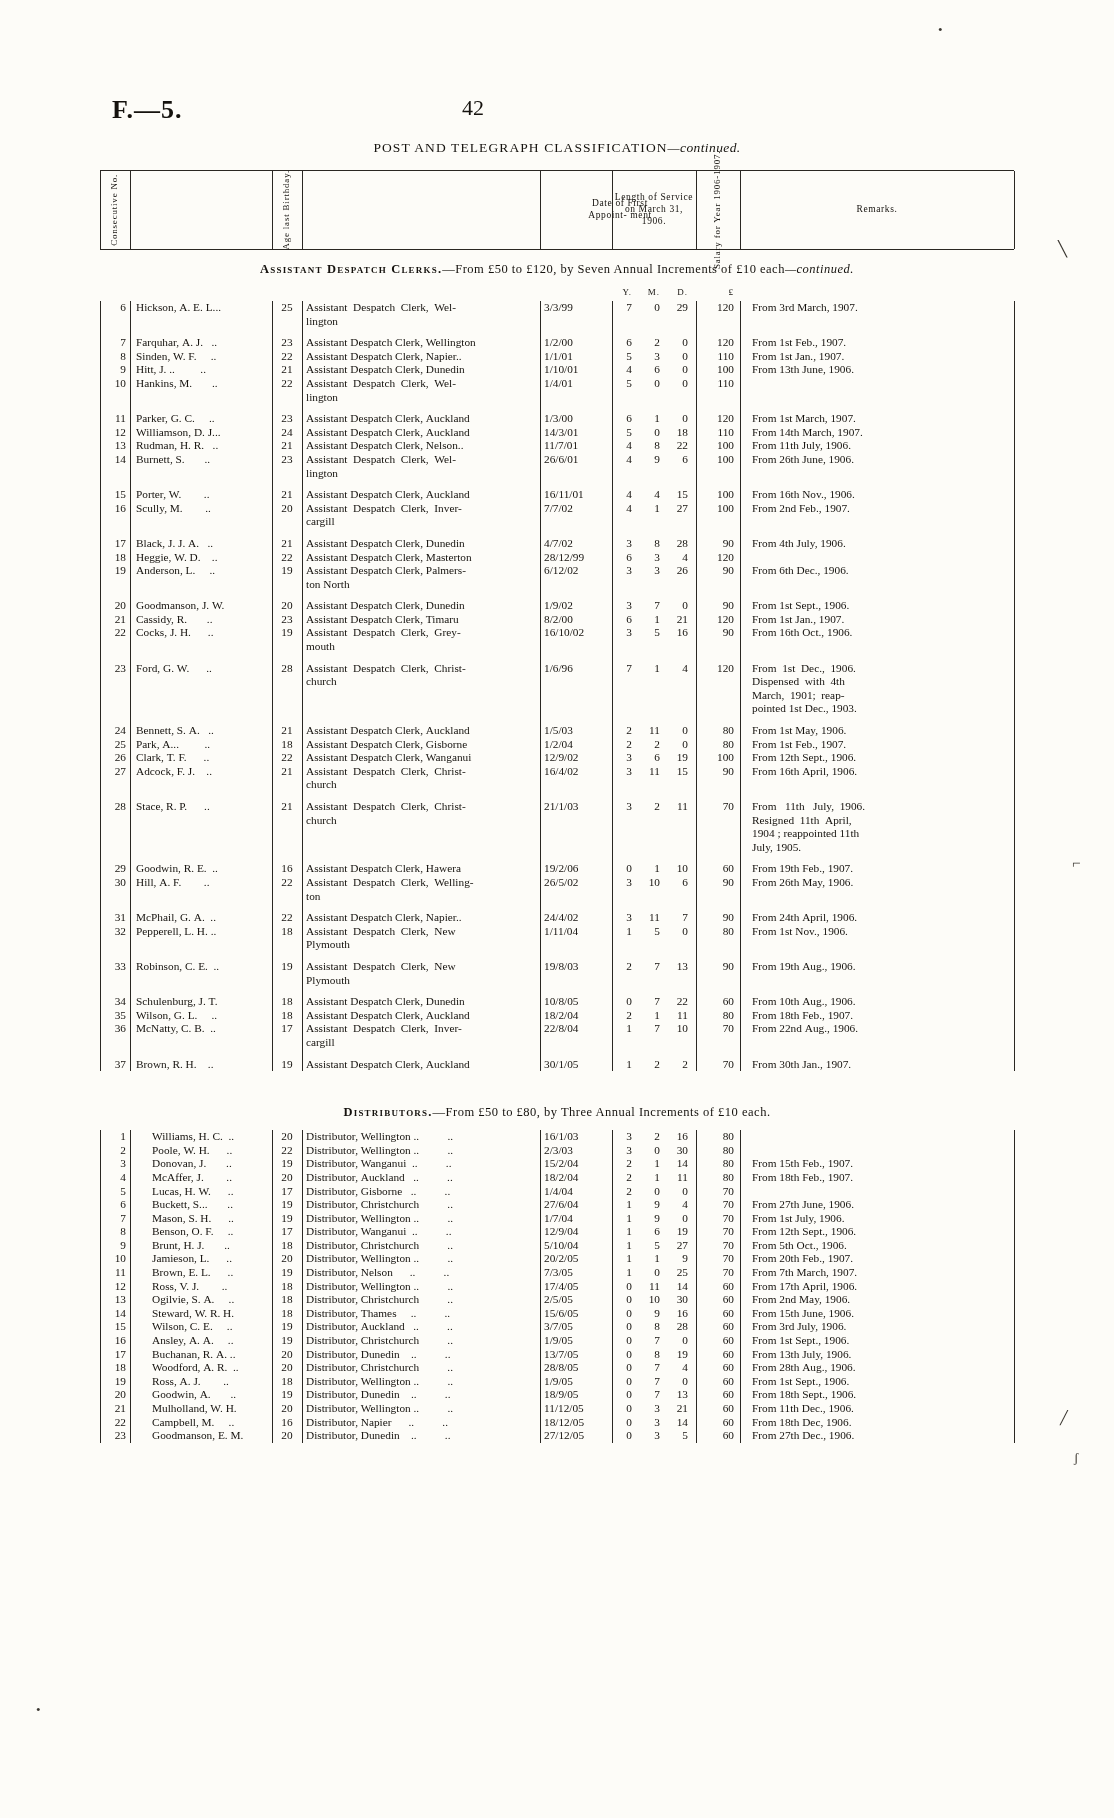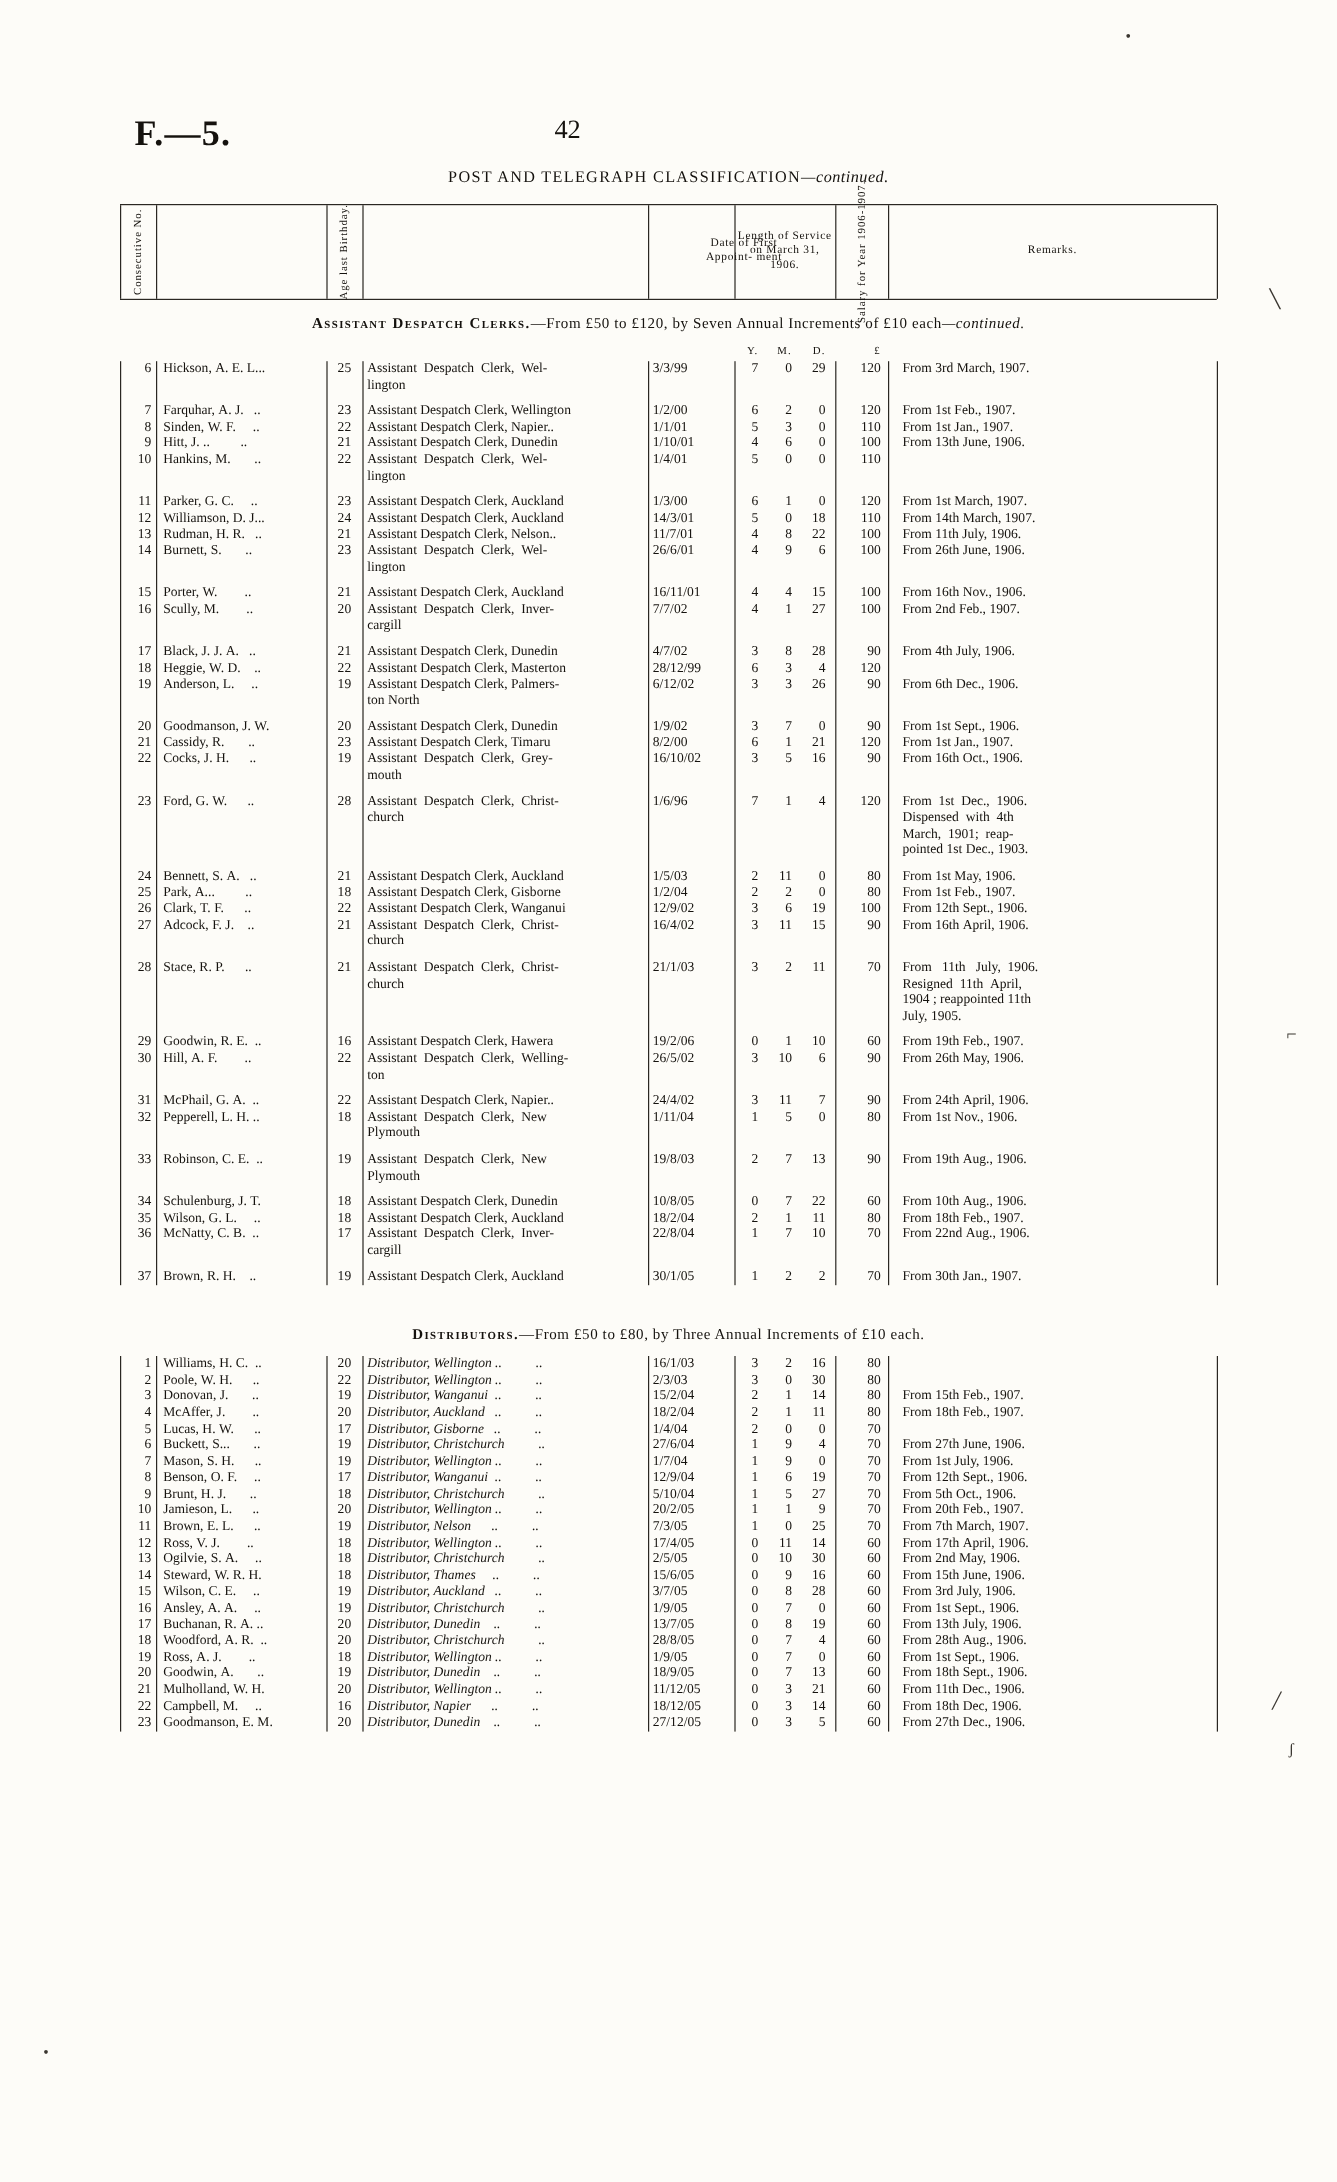--- a/index.html
+++ b/index.html
@@ -14,21 +14,21 @@
     position:absolute;
     left:0;top:0;width:1114px;height:1818px;
   }
   
   .hdr{
     position:absolute;left:112px;top:95px;width:890px;
     height:40px;
   }
   .hdr .folio{
     position:absolute;left:0;top:0;
-    font-size:30px;font-weight:bold;letter-spacing:1px;
+    font-size:26px;font-weight:bold;letter-spacing:1px;
   }
   .hdr .pageno{
     position:absolute;left:350px;top:0;
     font-size:22px;
   }
   .doctitle{
     position:absolute;left:0;top:140px;width:1114px;
     text-align:center;
     font-size:13.5px;letter-spacing:1.1px;
   }
@@ -98,23 +98,23 @@
   .x-off  {left:206px; width:232px;}
   .x-date {left:444px; width:62px;}
   .x-y    {left:516px; width:16px; text-align:right;}
   .x-m    {left:544px; width:16px; text-align:right;}
   .x-d    {left:572px; width:16px; text-align:right;}
   .x-sal  {left:602px; width:32px; text-align:right;}
   .x-rem  {left:652px; width:258px;}
 
   
   .d-no   {left:0px;   width:26px; text-align:right;}
-  .d-name {left:36px;  width:132px;}
+  .d-name {left:52px;  width:132px;}
   .d-age  {left:176px; width:22px; text-align:center;}
-  .d-off  {left:206px; width:232px;font-style:italic;}
+  .d-off  {left:206px; width:232px;}
   .d-date {left:444px; width:62px;}
   .d-y    {left:516px; width:16px; text-align:right;}
   .d-m    {left:544px; width:16px; text-align:right;}
   .d-d    {left:572px; width:16px; text-align:right;}
   .d-sal  {left:602px; width:32px; text-align:right;}
   .d-rem  {left:652px; width:258px;}
 
   .vline{
     position:absolute;border-left:1px solid #2a2722;
   }

